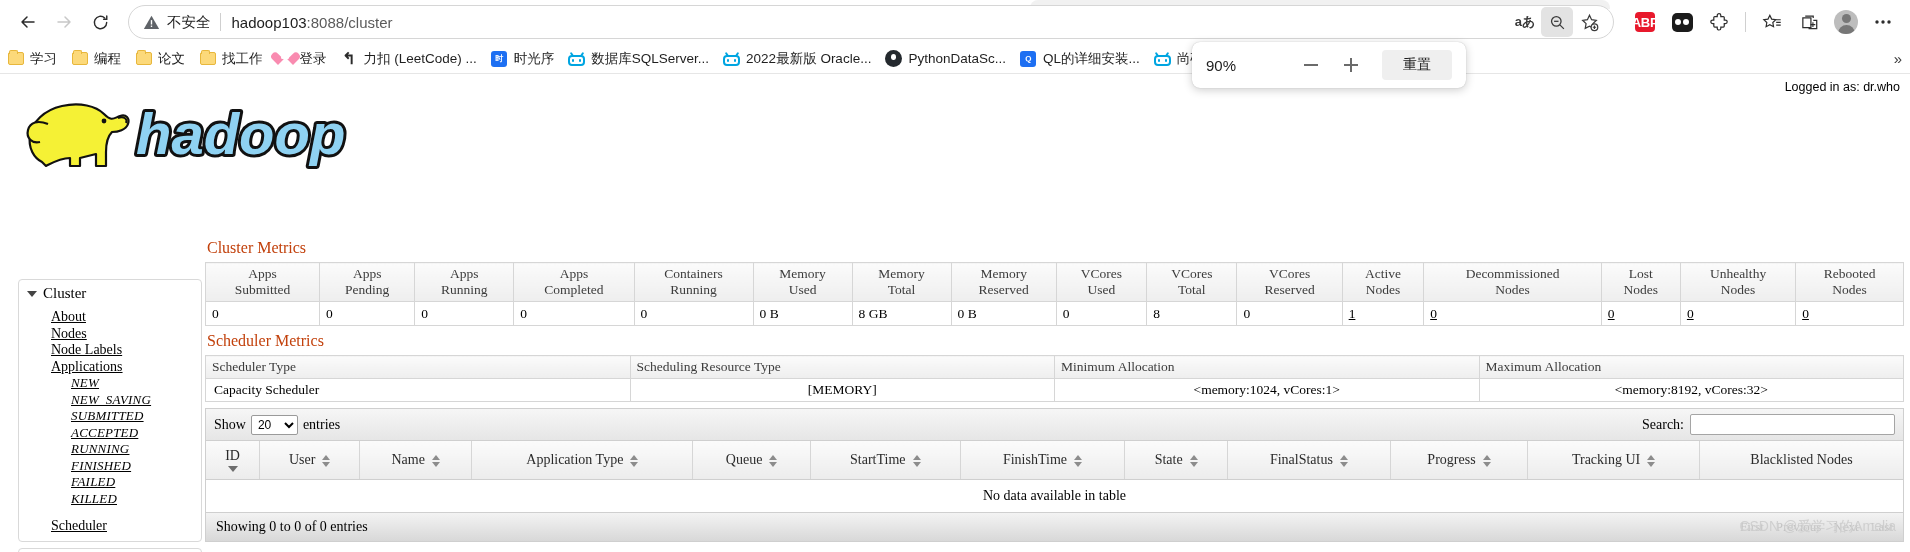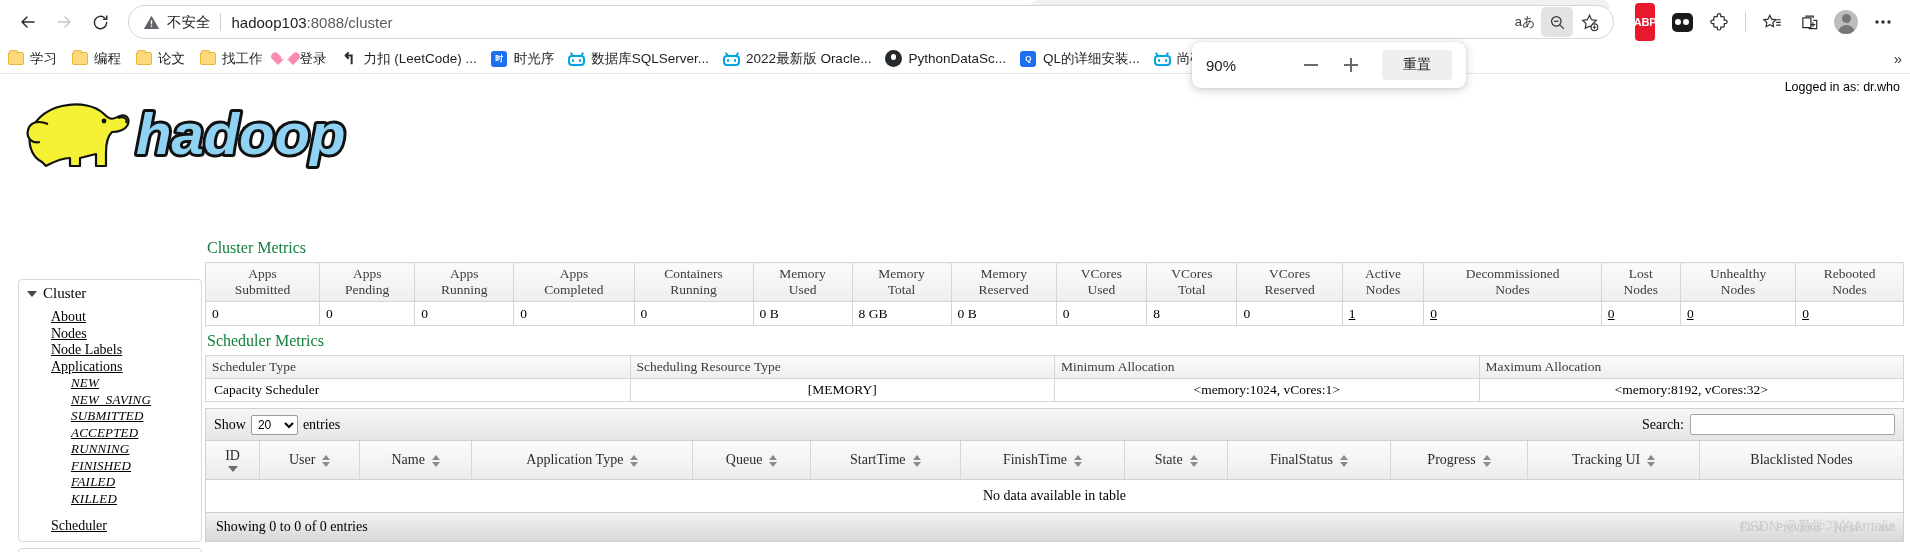--- a/index.html
+++ b/index.html
@@ -50,40 +50,40 @@
   .warn-text {
     font-size: 14.5px; color: #1d1d1d; white-space: nowrap;
     margin-right: 9px;
   }
   .omni-sep {
     width: 1px; height: 18px; background: #cfcfcf; margin-right: 11px; flex:0 0 auto;
   }
   .url { font-size: 15px; color: #5b5b5b; white-space: nowrap; }
   .url .host { color: #1d1d1d; }
 
-  .omni-actions { margin-left: auto; display: flex; align-items: flex-start; gap: 0; }
+  .omni-actions { margin-left: auto; display: flex; align-items: flex-start; gap: 0; font-weight: bold; }
   .icon-btn {
     width: 32px; height: 30px;
     display: flex; align-items: center; justify-content: center;
     border-radius: 5px; color: #393939;
   }
   .icon-btn.active { background: #e3e3e3; }
 
   .tb-right { display: flex; align-items: center; gap: 3px; padding-left: 8px; flex: 0 0 auto; }
   .tb-icon {
     width: 34px; height: 34px;
     display: flex; align-items: center; justify-content: center;
     border-radius: 5px; color: #2d2d2d;
   }
   .vdivider { width: 1px; height: 20px; background: #d0d0d0; margin: 0 6px; }
 
   .abp {
-    width: 20px; height: 38px; border-radius: 4px;
+    width: 20px; height: 20px; border-radius: 4px;
     background: #e8192c; color: #fff;
-    font-size: 11px; font-weight: bold;
+    font-size: 13px; font-weight: bold;
     display: flex; align-items: center; justify-content: center;
     letter-spacing: -0.3px;
   }
   .dark-sq {
     width: 21px; height: 19px; border-radius: 5px; background: #1b1b1b;
     display: flex; align-items: center; justify-content: center; gap: 2px;
   }
   .dark-sq i { width: 6px; height: 6px; border-radius: 50%; background: #fff; display:block; }
   .avatar {
     width: 24px; height: 24px; border-radius: 50%; background: #bdbdbd;
@@ -237,21 +237,21 @@
     font-family: "Liberation Serif", serif;
   }
   .side-link.sub { padding-left: 52px; font-size: 13px; letter-spacing: 0.2px; font-style: italic; }
   .side-link.spaced { margin-top: 11px; }
 
   
   .main {
     position: absolute; left: 205px; top: 165px; right: 6px;
   }
   .sec-title {
-    font-size: 16px; color: #15803d; margin: 0 0 5px 2px;
+    font-size: 16px; color: #c2410c; margin: 0 0 5px 2px;
     font-family: "Liberation Serif", serif;
   }
   table.metrics {
     border-collapse: collapse; width: 100%;
     font-family: "Liberation Serif", serif;
   }
   table.metrics th {
     background: linear-gradient(#fbfbfb, #eeeeee);
     border: 1px solid #d6d6d6;
     font-weight: normal;

